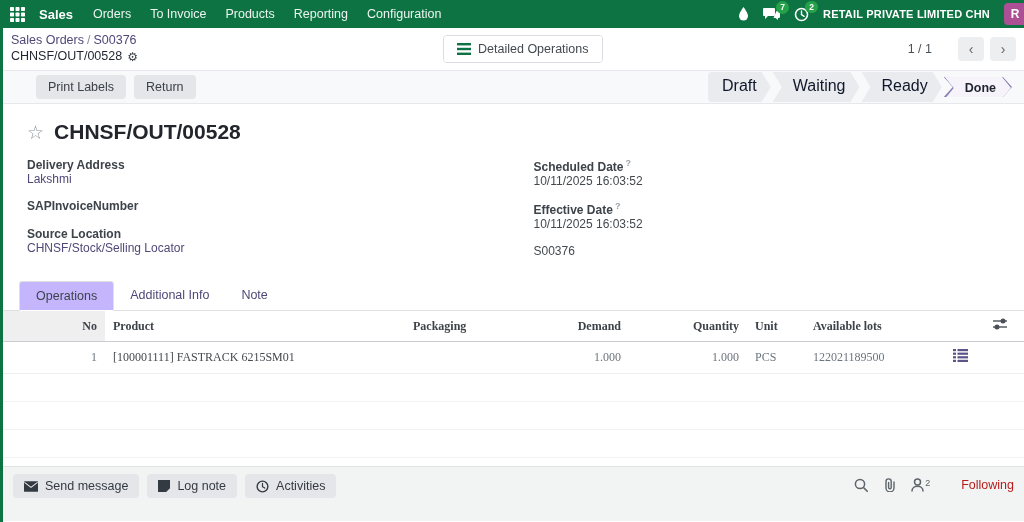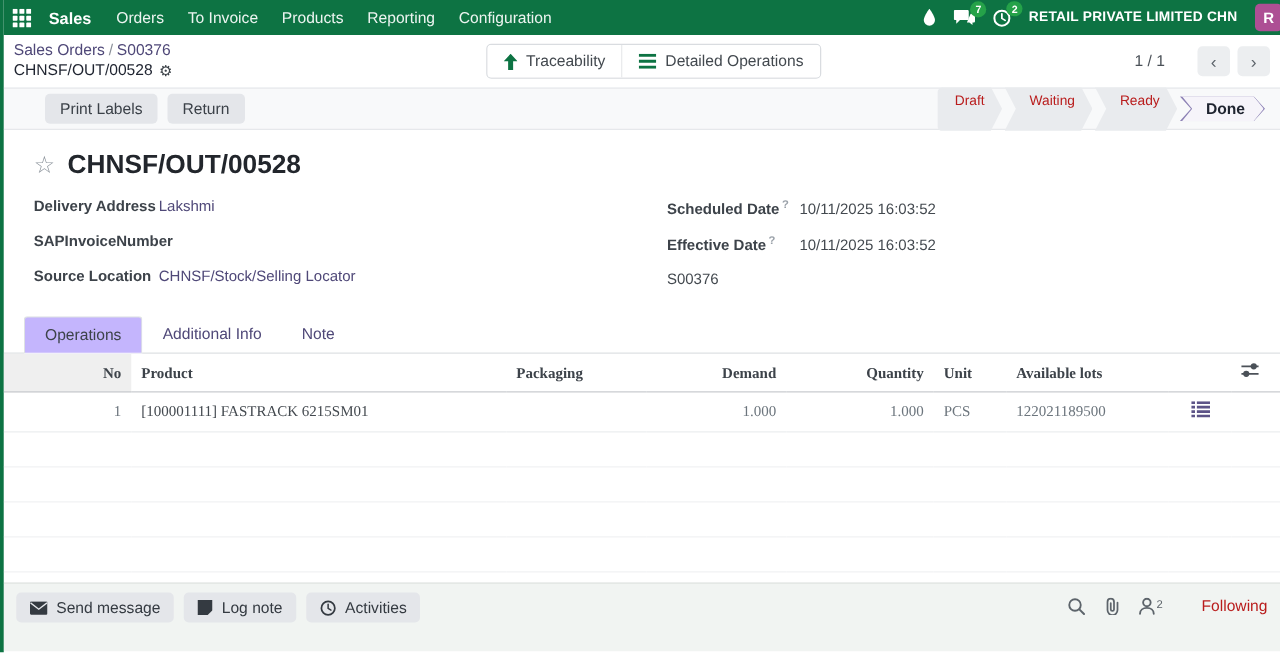--- a/index.html
+++ b/index.html
@@ -43,36 +43,36 @@
   .btn-group button:last-child{border-right:none;}
   .pager{display:flex;align-items:center;gap:6px;}
   .pager-value{font-size:12.5px;color:#4b5158;margin-right:20px;}
   .pager-btn{width:26px;height:24px;background:#eceef0;border:none;border-radius:4px;color:#5d646b;font-size:14px;line-height:1;cursor:pointer;font-family:inherit;}
 
   
   .action-bar{height:34px;background:#f8f9fa;border-top:1px solid #e6e8eb;border-bottom:1px solid #e6e8eb;display:flex;align-items:center;padding:0 8px;}
   .action-left{display:flex;gap:8px;padding-left:25px;}
   .btn{background:var(--btn-gray);border:none;border-radius:4px;padding:5px 12px;font-size:12.5px;font-weight:500;color:#3b4148;font-family:inherit;cursor:pointer;white-space:nowrap;}
   .statusbar{margin-left:auto;display:flex;align-items:center;margin-right:4px;}
-  .step{position:relative;background:#e9ebee;color:#b91c1c;font-size:11px;padding:5px 14px 18px 20px;margin-left:2px;cursor:pointer;
+  .step{position:relative;background:#e9ebee;color:#0f172a;font-size:16px;padding:5px 14px 7px 20px;margin-left:2px;cursor:pointer;
         clip-path:polygon(0 0,calc(100% - 9px) 0,100% 50%,calc(100% - 9px) 100%,0 100%,9px 50%);}
   .step.first{clip-path:polygon(0 0,calc(100% - 9px) 0,100% 50%,calc(100% - 9px) 100%,0 100%);border-radius:4px 0 0 4px;padding-left:14px;}
   .step-done-wrap{margin-left:2px;background:#8d82b5;padding:1px;cursor:pointer;
         clip-path:polygon(0 0,calc(100% - 9px) 0,100% 50%,calc(100% - 9px) 100%,0 100%,9px 50%);}
   .step-done{background:#f6f4fa;color:var(--txt-dark);font-weight:bold;font-size:12.5px;padding:4px 15px 4px 20px;
         clip-path:polygon(0 0,calc(100% - 9px) 0,100% 50%,calc(100% - 9px) 100%,0 100%,9px 50%);}
 
   
   .sheet{background:#fff;height:362px;}
   .title-row{display:flex;align-items:center;gap:10px;padding:16px 24px 6px 24px;}
   .star{font-size:19px;color:#8d949c;cursor:pointer;line-height:1;}
   .record-title{font-size:21px;font-weight:bold;color:#22262c;}
   .fields{display:grid;grid-template-columns:1fr 1fr;padding:8px 24px 0 24px;column-gap:40px;}
   .fgroup{display:grid;row-gap:13px;align-content:start;}
-  .frow{display:flex;align-items:baseline;min-height:15px;}
+  .frow{display:flex;align-items:baseline;min-height:15px;flex-direction:column;}
   .flabel{width:100px;min-width:100px;font-size:12px;font-weight:bold;color:#3d434a;}
   .fgroup.right .flabel{width:106px;min-width:106px;}
   .fvalue{font-size:12px;color:#43494f;}
   .fvalue.link{color:var(--purple);cursor:pointer;}
   .help{color:#9aa1a9;font-size:9px;vertical-align:super;margin-left:2px;cursor:default;}
 
   
   .tabs{display:flex;margin-top:22px;padding:0 16px;border-bottom:1px solid #dee1e4;}
   .tab{font-size:12.5px;padding:7px 16px;margin-bottom:-1px;cursor:pointer;color:var(--purple);}
   .tab.active{background:#c4b5fd;border:1px solid #dee1e4;border-bottom:1px solid #fff;border-radius:3px 3px 0 0;color:#3d434a;font-weight:500;}
@@ -157,26 +157,20 @@
         <span class="bc-link">Sales Orders</span><span class="bc-sep">/</span><span class="bc-link">S00376</span>
       </div>
       <div class="bc-active">
         <span>CHNSF/OUT/00528</span>
         <span class="gear">⚙</span>
       </div>
     </div>
 
     <div class="cp-center">
       <div class="btn-group">
-        <button>
-          <svg width="11" height="13" viewBox="0 0 11 13">
-              <path fill="#0d7343" d="M5.5 0L11 6H7.5v7h-4V6H0z"></path>
-            </svg>
-          <span>Traceability</span>
-        </button>
         <button>
           <svg width="14" height="12" viewBox="0 0 14 12">
               <g fill="#0d7343">
                 <rect x="0" y="0" width="14" height="2.4"></rect>
                 <rect x="0" y="4.8" width="14" height="2.4"></rect>
                 <rect x="0" y="9.6" width="14" height="2.4"></rect>
               </g>
             </svg>
           <span>Detailed Operations</span>
         </button>

